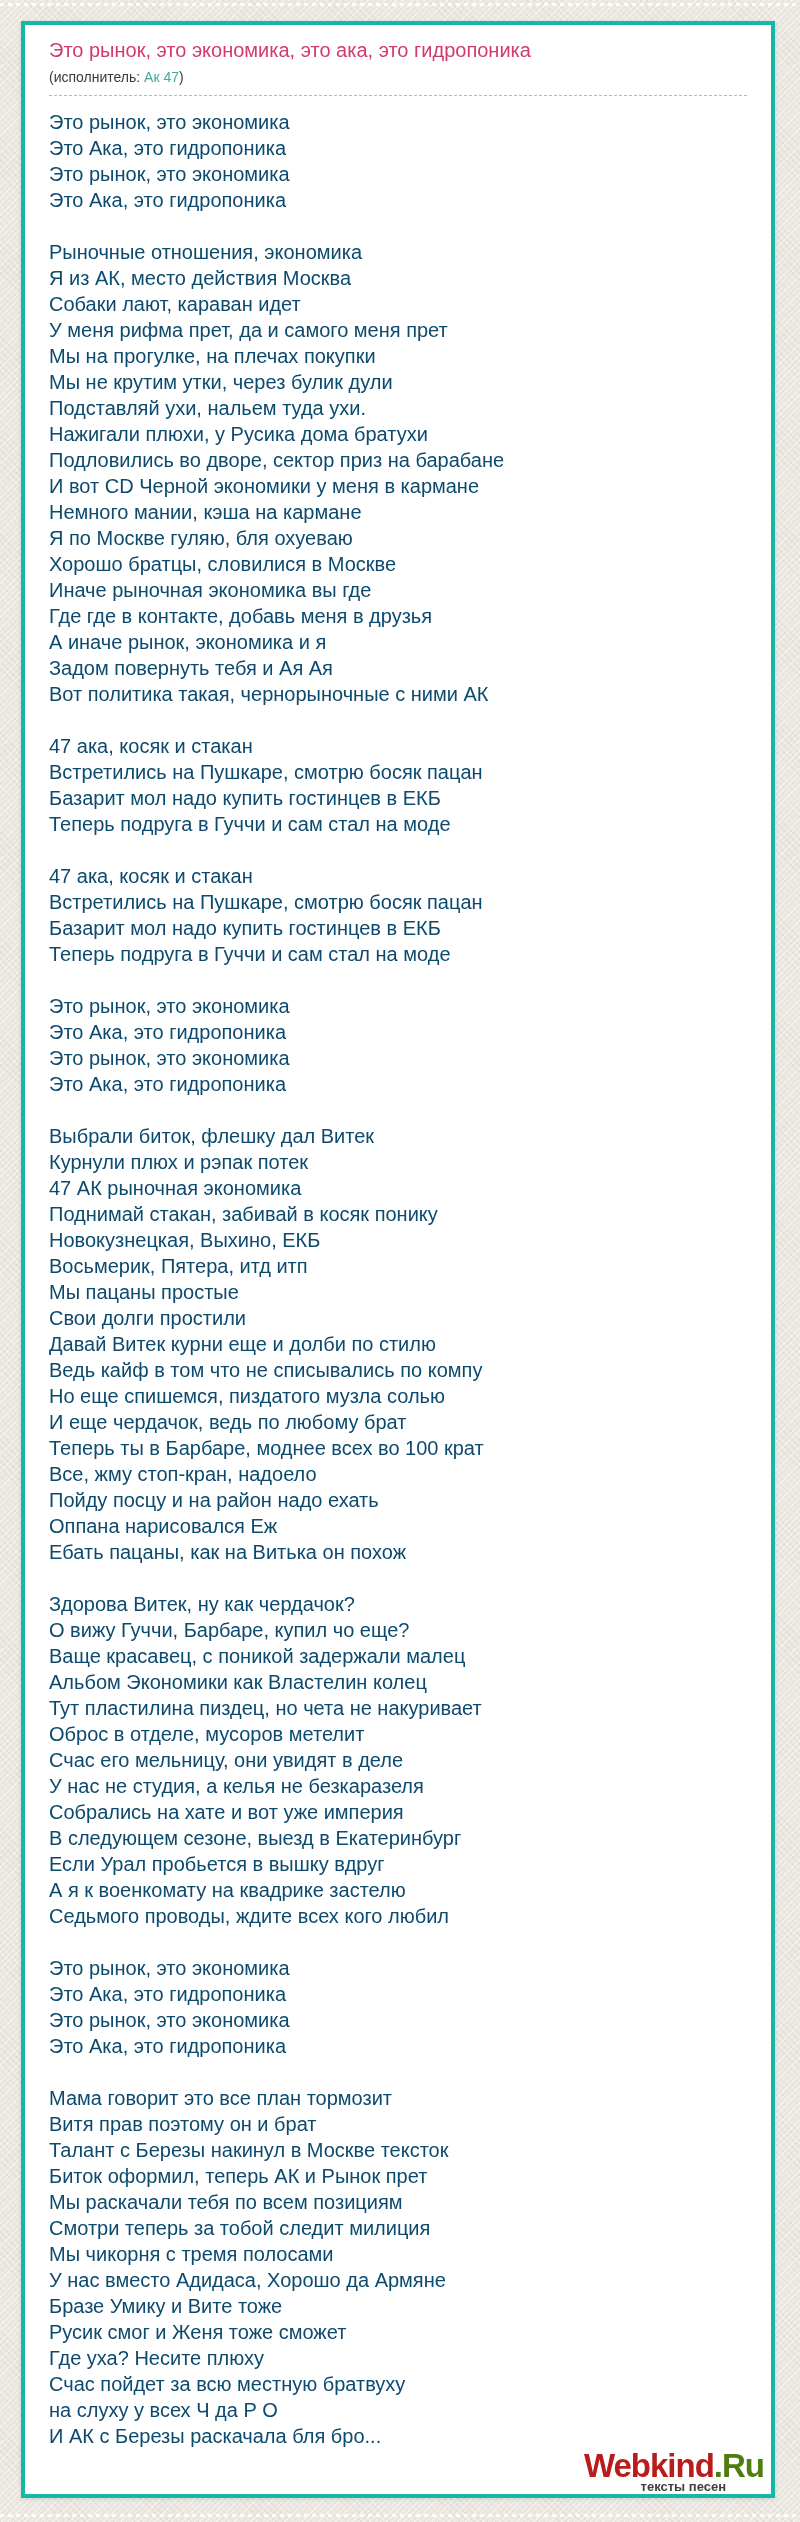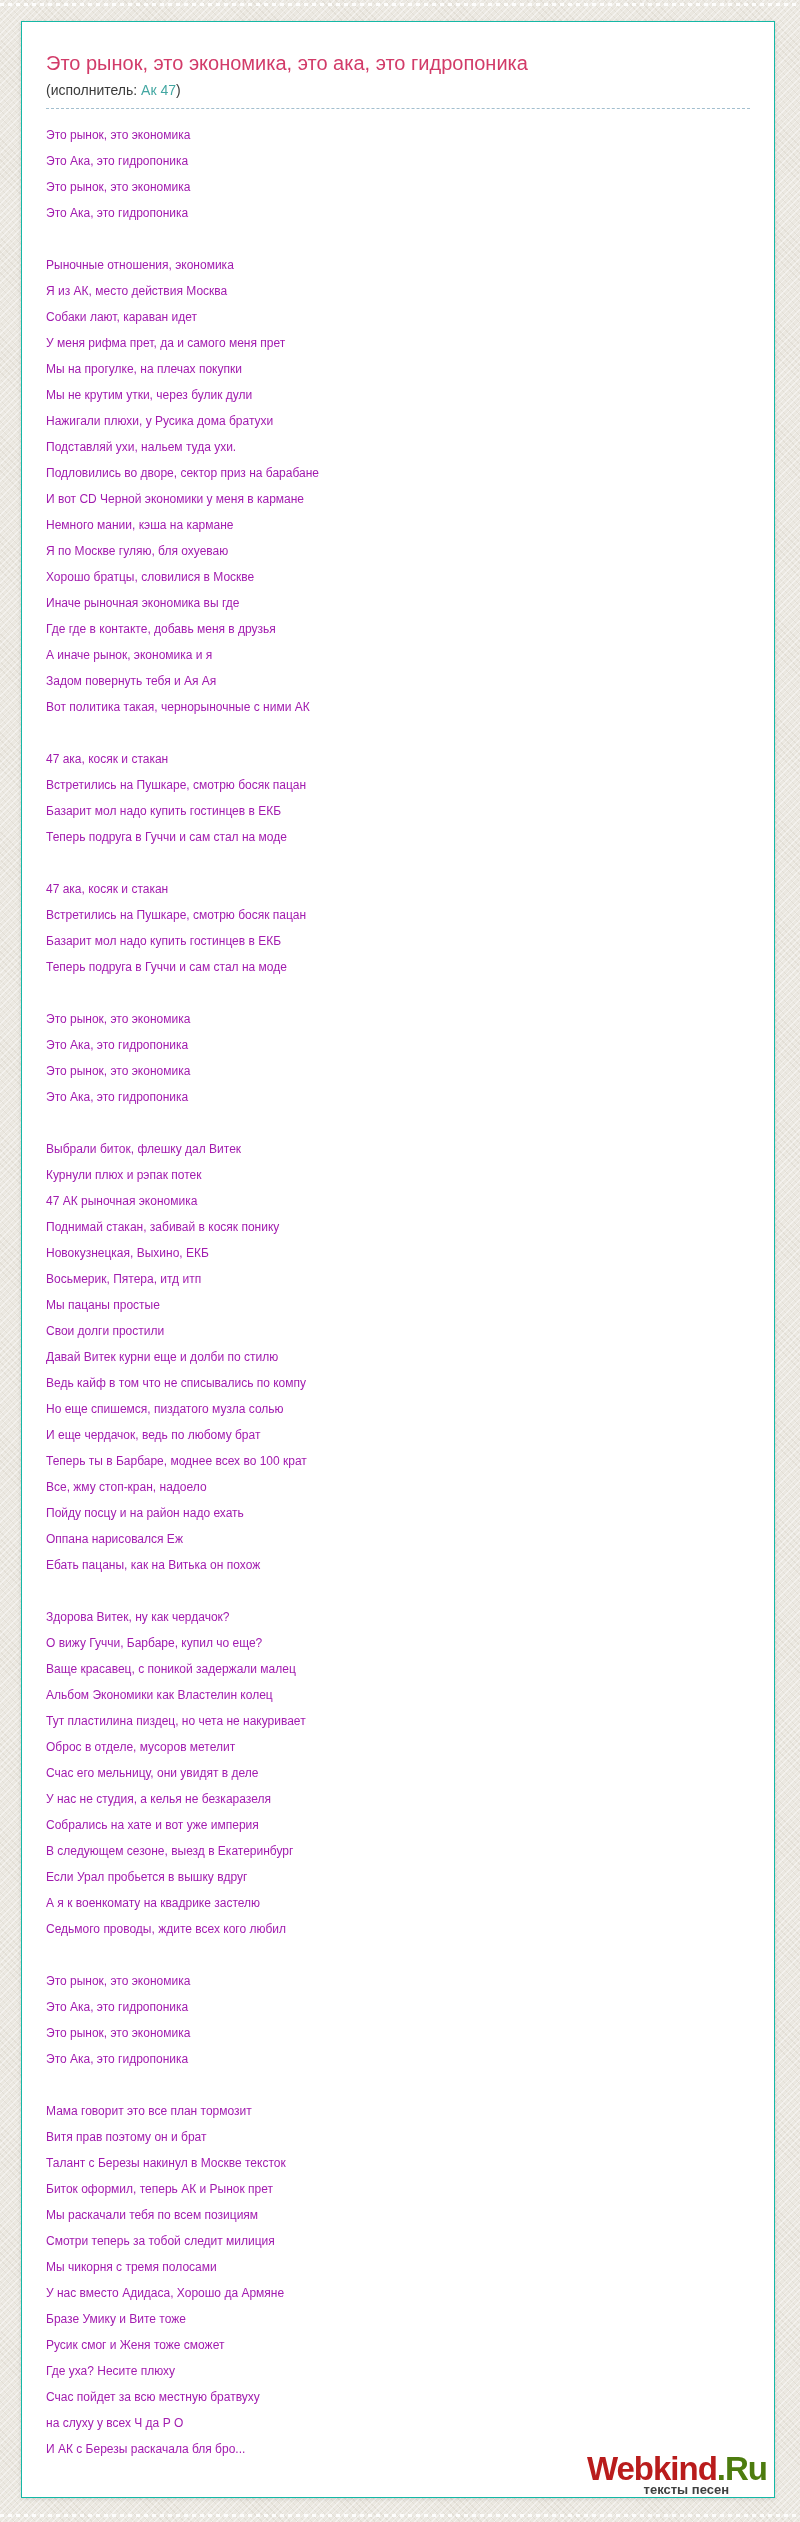--- a/index.html
+++ b/index.html
@@ -28,24 +28,24 @@
   .stitch-top { top: 3px; }
   .stitch-bottom { top: 2514px; }
 
   .card {
     position: absolute;
     left: 21px;
     top: 21px;
     width: 754px;
     height: 2477px;
     background: #ffffff;
-    border: 1px solid #14b8a6;
+    border: 4px solid #14b8a6;
     box-shadow: 0 1px 4px rgba(0,0,0,0.12);
     box-sizing: border-box;
-    padding: 28px 24px 0 24px;
+    padding: 12px 24px 0 24px;
   }
 
   .song-title {
     margin: 0 0 5px 0;
     font-size: 20px;
     font-weight: 400;
     line-height: 26px;
     color: #d23b69;
   }
 
@@ -57,22 +57,22 @@
     border-bottom: 1px dashed #a3bfcf;
   }
   .artist-link {
     color: #43a7a2;
     text-decoration: none;
     cursor: pointer;
   }
 
   .lyrics {
     margin-top: 13px;
-    font-size: 12px;
-    color: #a21caf;
+    font-size: 20px;
+    color: #0c4a6e;
   }
   .stanza { margin: 0 0 26px 0; }
   .stanza:last-child { margin-bottom: 0; }
   .line {
     line-height: 26px;
     white-space: pre-wrap;
   }
 
   .footer-logo {
     position: absolute;
@@ -120,22 +120,22 @@
         <div class="line">Это рынок, это экономика</div>
         <div class="line">Это Ака, это гидропоника</div>
       </div>
       <div class="stanza">
         <div class="line">Рыночные отношения, экономика</div>
         <div class="line">Я из АК, место действия Москва</div>
         <div class="line">Собаки лают, караван идет</div>
         <div class="line">У меня рифма прет, да и самого меня прет</div>
         <div class="line">Мы на прогулке, на плечах покупки</div>
         <div class="line">Мы не крутим утки, через булик дули</div>
+        <div class="line">Подставляй ухи, нальем туда ухи.</div>
         <div class="line">Нажигали плюхи, у Русика дома братухи</div>
-        <div class="line">Подставляй ухи, нальем туда ухи.</div>
         <div class="line">Подловились во дворе, сектор приз на барабане</div>
         <div class="line">И вот CD Черной экономики у меня в кармане</div>
         <div class="line">Немного мании, кэша на кармане</div>
         <div class="line">Я по Москве гуляю, бля охуеваю</div>
         <div class="line">Хорошо братцы, словилися в Москве</div>
         <div class="line">Иначе рыночная экономика вы где</div>
         <div class="line">Где где в контакте, добавь меня в друзья</div>
         <div class="line">А иначе рынок, экономика и я</div>
         <div class="line">Задом повернуть тебя и Ая Ая</div>
         <div class="line">Вот политика такая, чернорыночные с ними АК</div>

